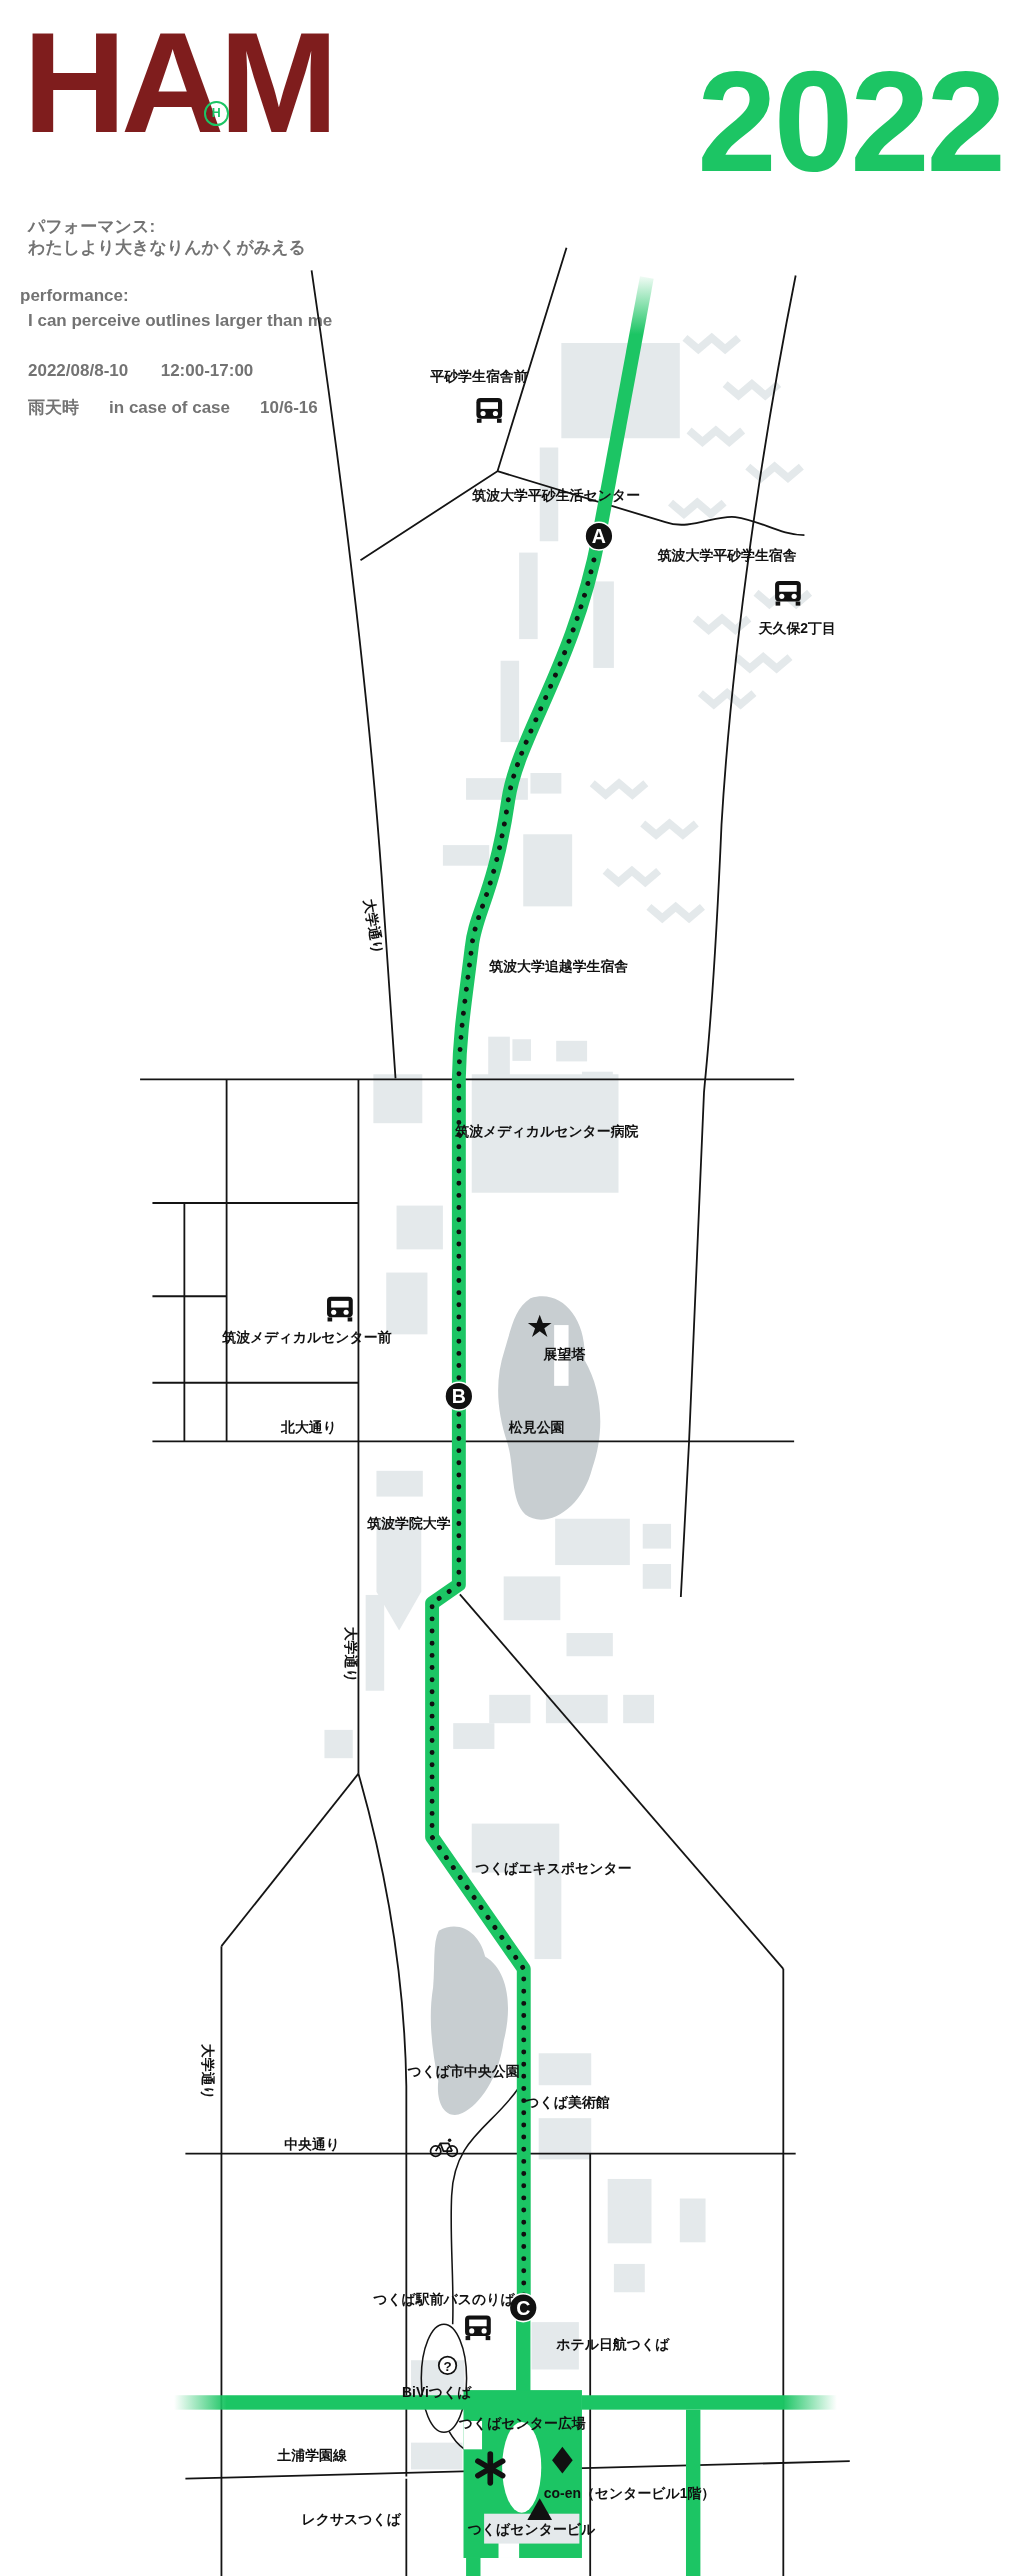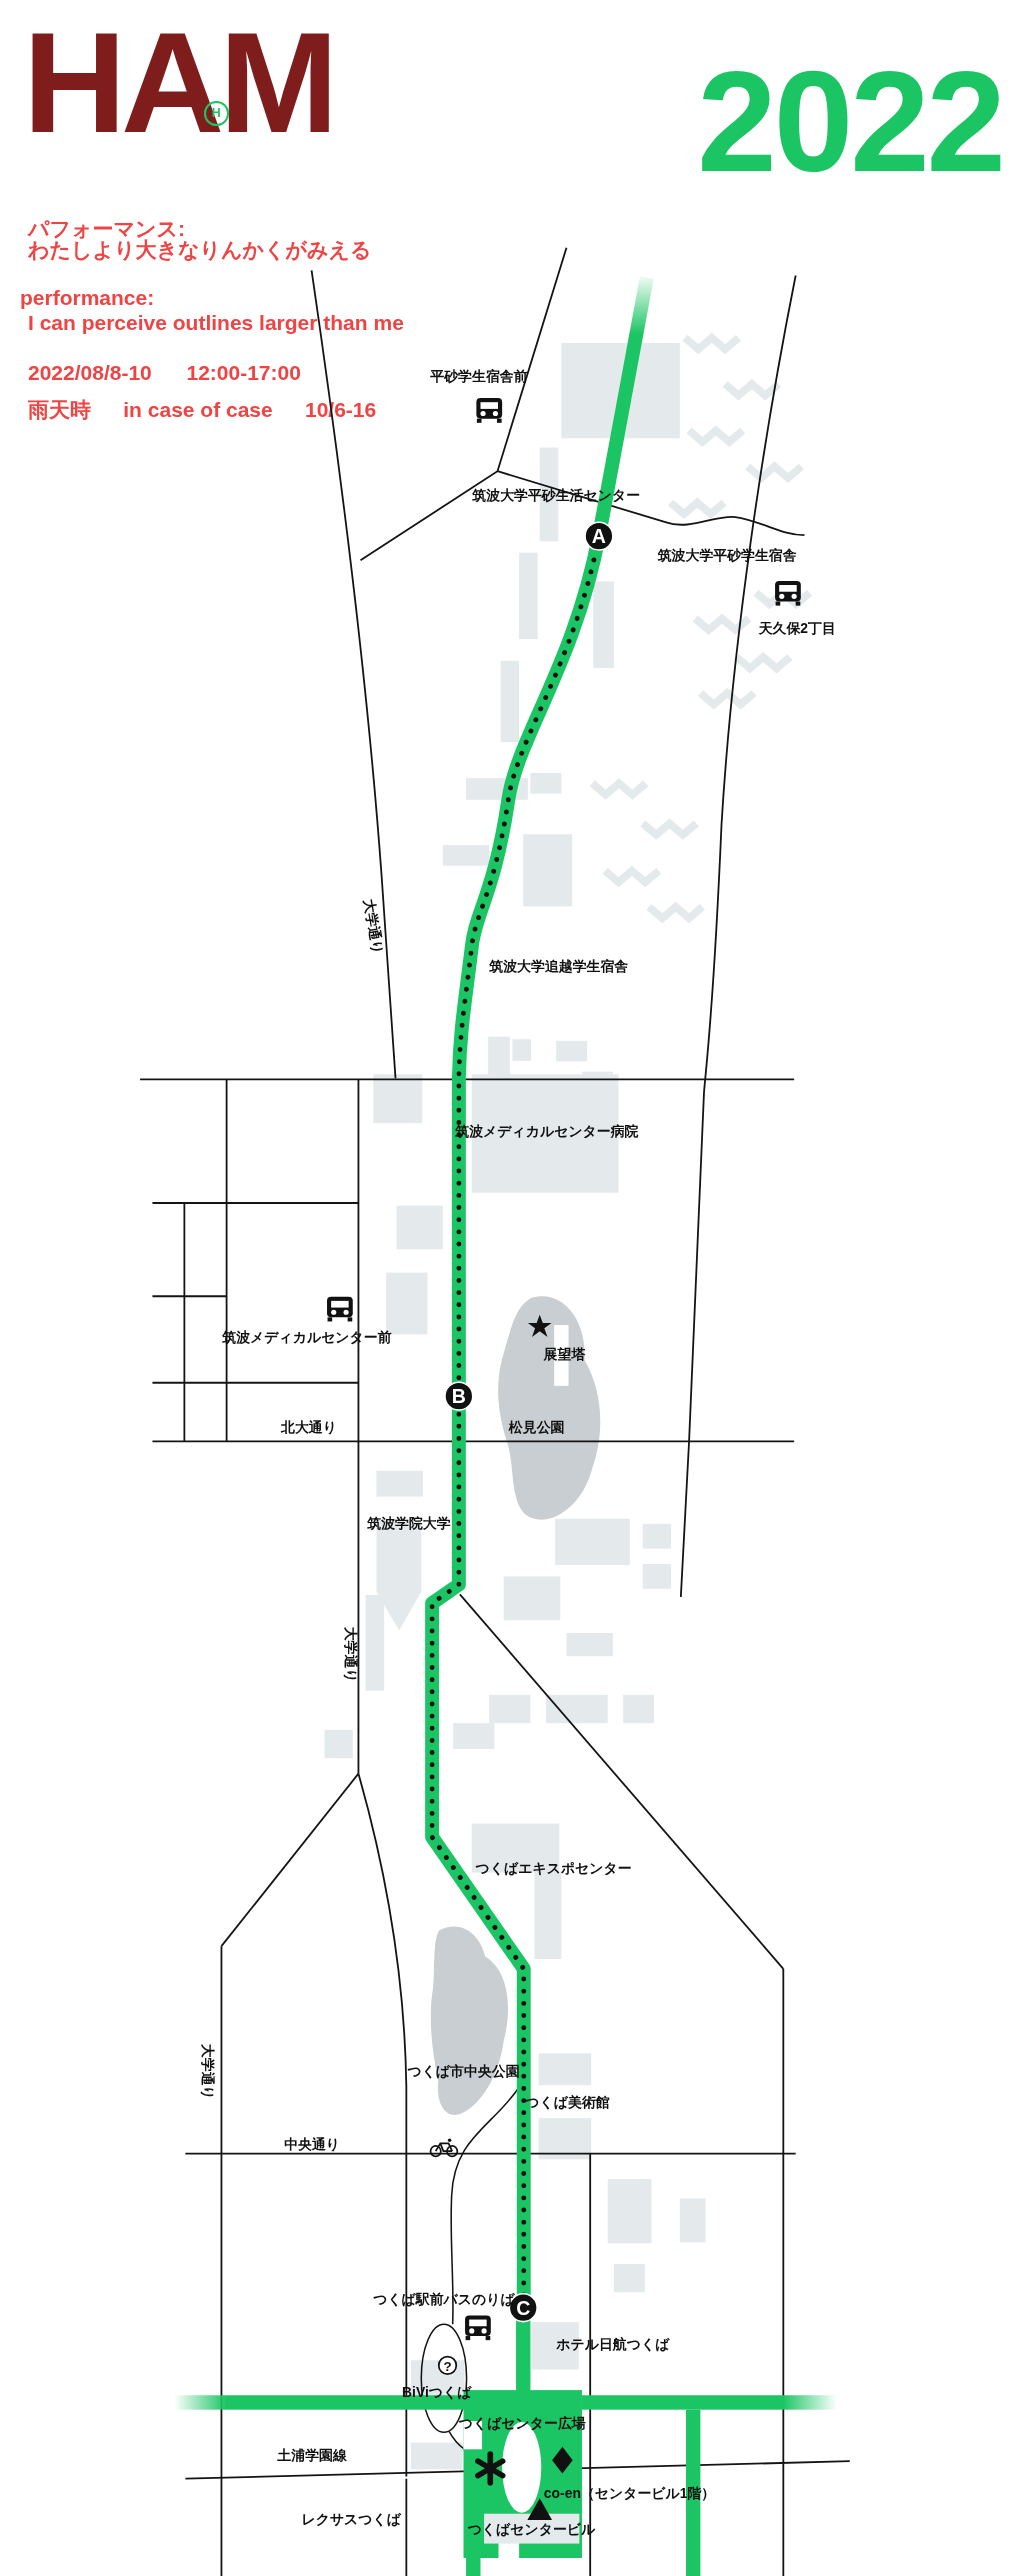--- a/index.html
+++ b/index.html
@@ -7,21 +7,21 @@
        font-family:"Liberation Sans", sans-serif;overflow:hidden;}
   .abs{position:absolute;}
   
   .logo{left:23px;top:11.3px;font-size:143px;font-weight:800;letter-spacing:-5.2px;
         color:#7f1d1d;line-height:1;}
   .year{right:27px;top:11.3px;font-size:143px;font-weight:800;letter-spacing:-3.1px;
         color:#1CC564;line-height:1;margin-top:39px;}
   .logomark{left:204px;top:101px;width:20.6px;height:20.6px;border:2.1px solid #1CC564;
         border-radius:50%;display:flex;align-items:center;justify-content:center;
         color:#1CC564;font-weight:800;font-size:12.4px;}
-  .gtxt{color:#ef4444;font-weight:700;font-size:21px;white-space:nowrap;}
+  .gtxt{color:#737373;font-weight:700;font-size:17px;white-space:nowrap;}
   svg text{font-family:"Liberation Sans", sans-serif;}
 </style>
 </head>
 <body>
 
 <div class="abs logo">HAM</div>
 <div class="abs logomark">
   <span>H</span>
 </div>
 <div class="abs year">2022</div>

